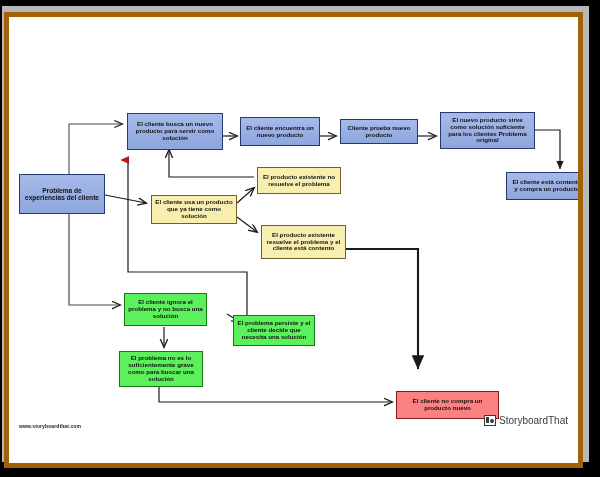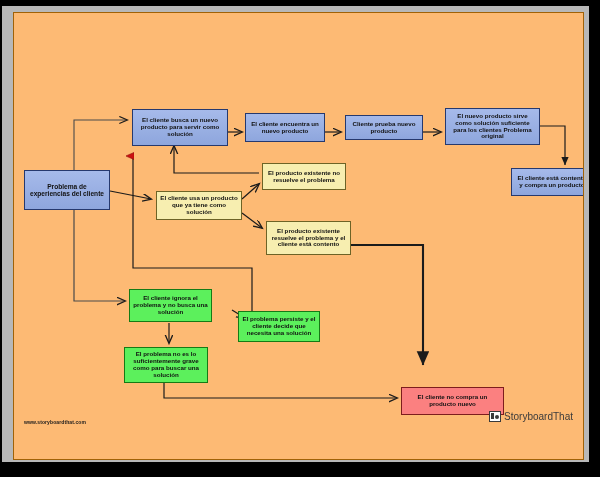--- a/index.html
+++ b/index.html
@@ -1,22 +1,22 @@
 <!DOCTYPE html>
 <html><head>
 <meta charset="utf-8">
 <style>
   html,body{margin:0;padding:0;background:#000;}
   body{width:600px;height:477px;overflow:hidden;font-family:"Liberation Sans",sans-serif;}
 
   #frame{position:absolute;left:0;top:0;width:600px;height:477px;background:#000;}
   #outer{position:absolute;left:2px;top:6px;width:587px;height:456px;background:#b8b8b8;
          box-shadow:2px 2px 3px rgba(0,0,0,.45);}
-  #canvas{position:absolute;left:11px;top:6px;width:569px;height:446px;background:#fdba74;
-          border:1px solid #a16207;overflow:hidden;}
+  #canvas{position:absolute;left:2px;top:6px;width:569px;height:446px;background:#ffffff;
+          border:5px solid #a16207;overflow:hidden;}
 
   
   #wires{position:absolute;left:0;top:0;width:569px;height:446px;}
 
   .node{position:absolute;box-sizing:border-box;border:1px solid #2b2b2b;
         display:flex;align-items:center;justify-content:center;text-align:center;
         font-weight:bold;line-height:1.12;color:#111;padding:2px 3px;
         font-family:"Liberation Sans",sans-serif;}
   .blue{background:#96ace0;border-color:#26396e;}
   .blue-i{background:linear-gradient(#a6baea,#8ea6dd);}

